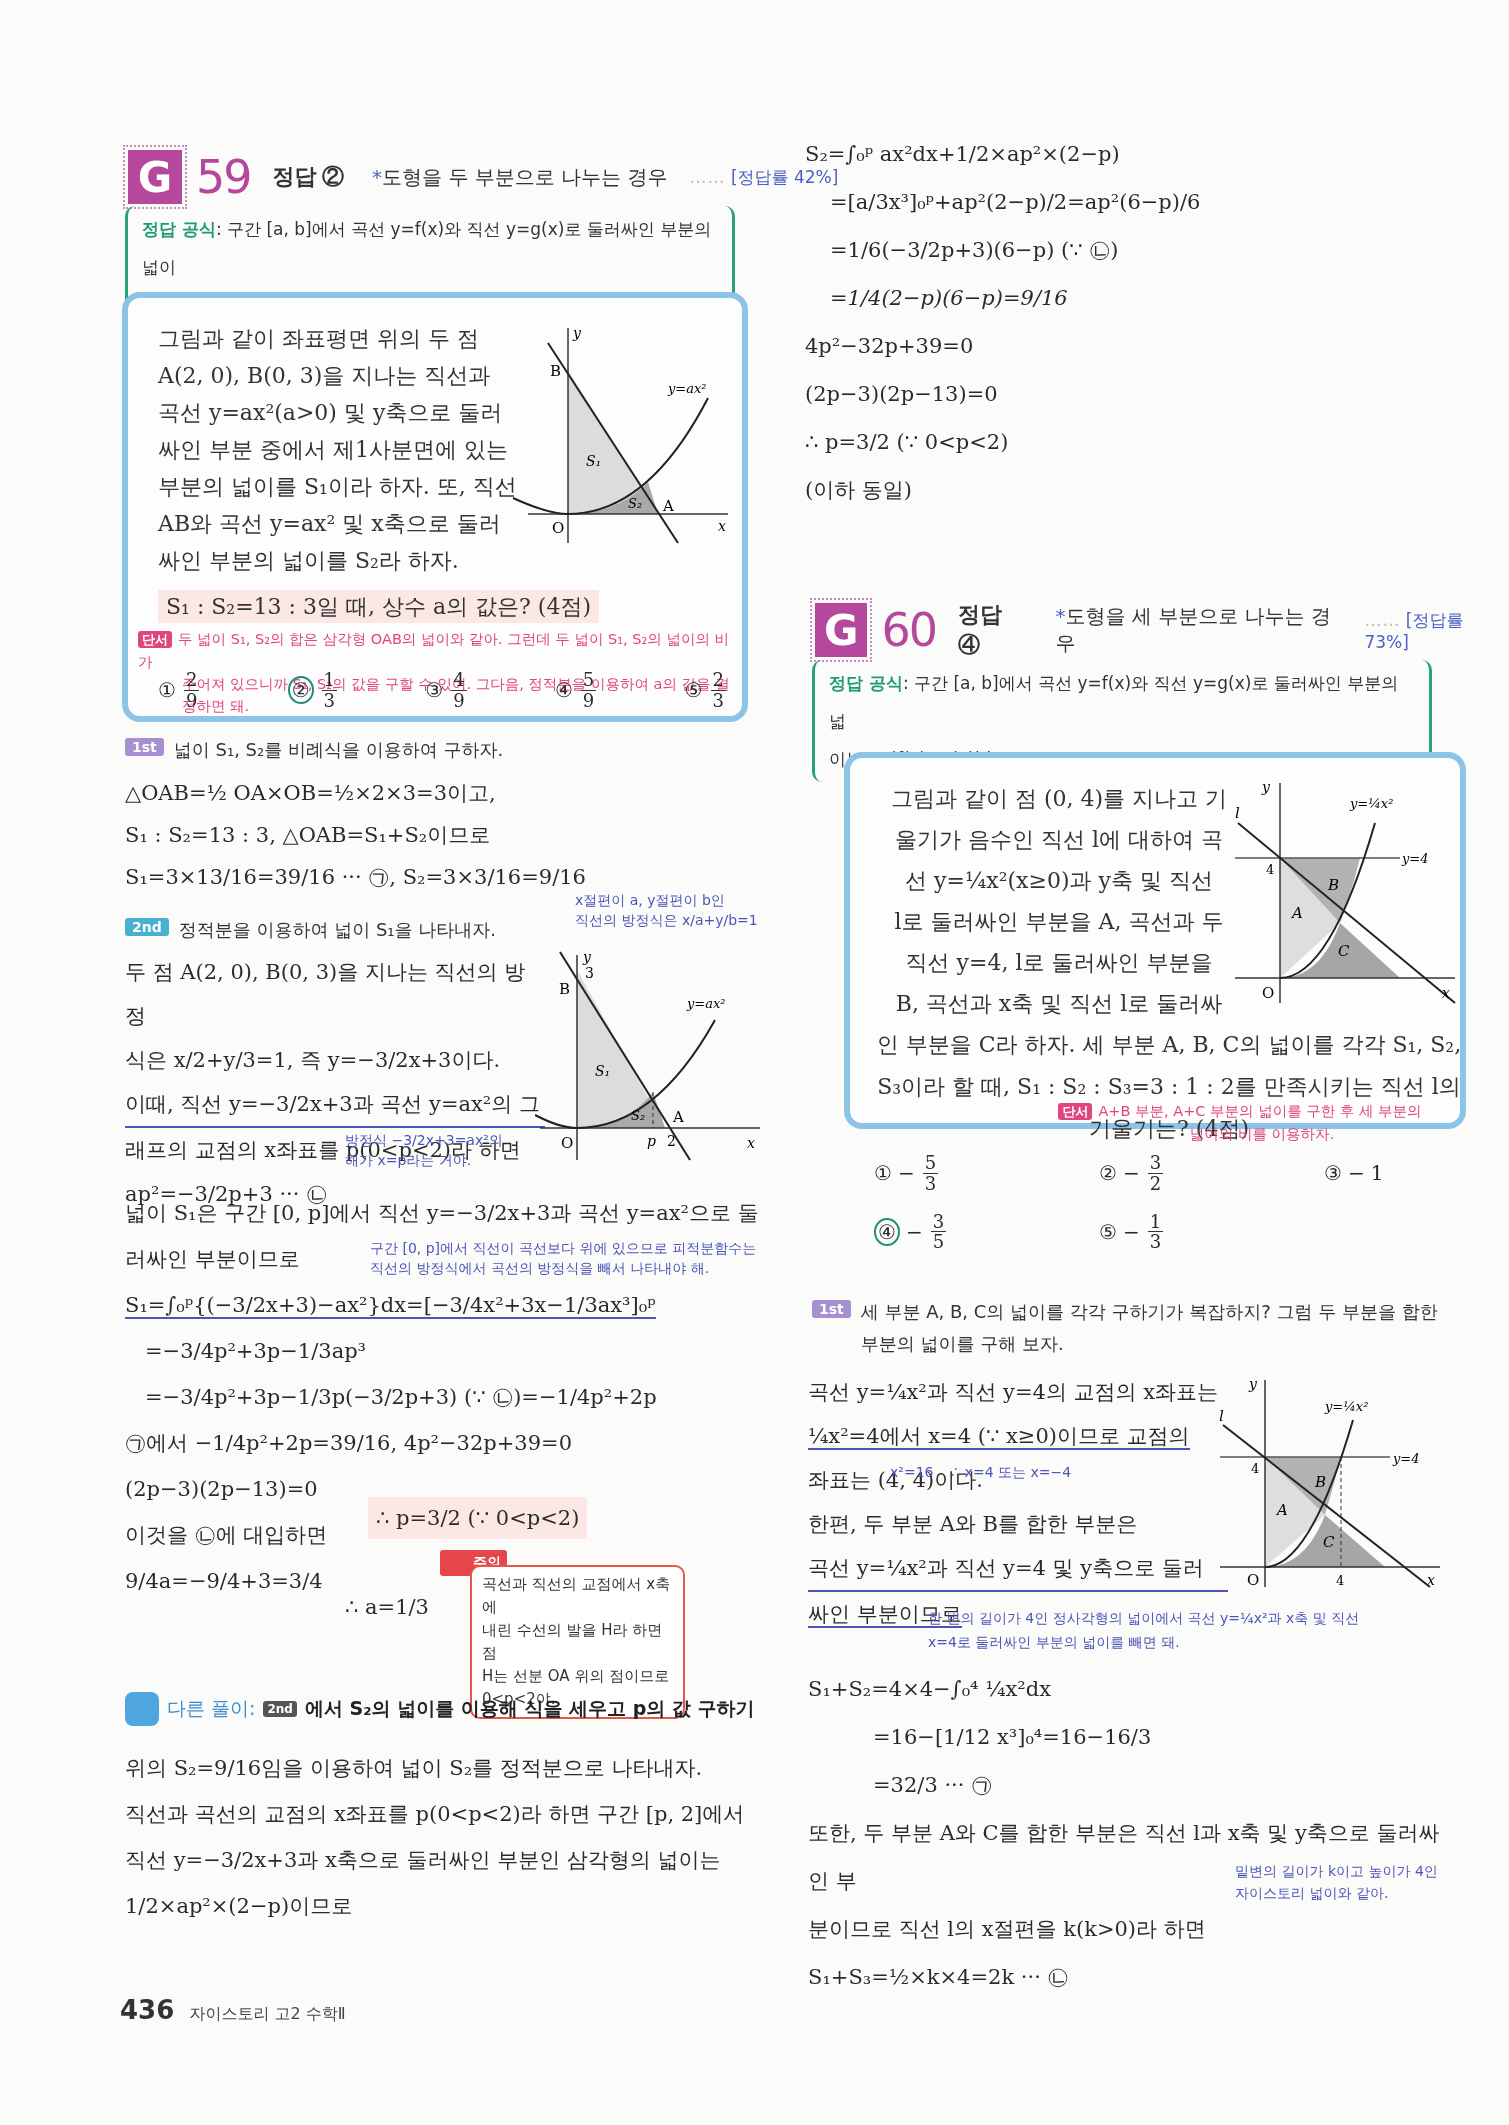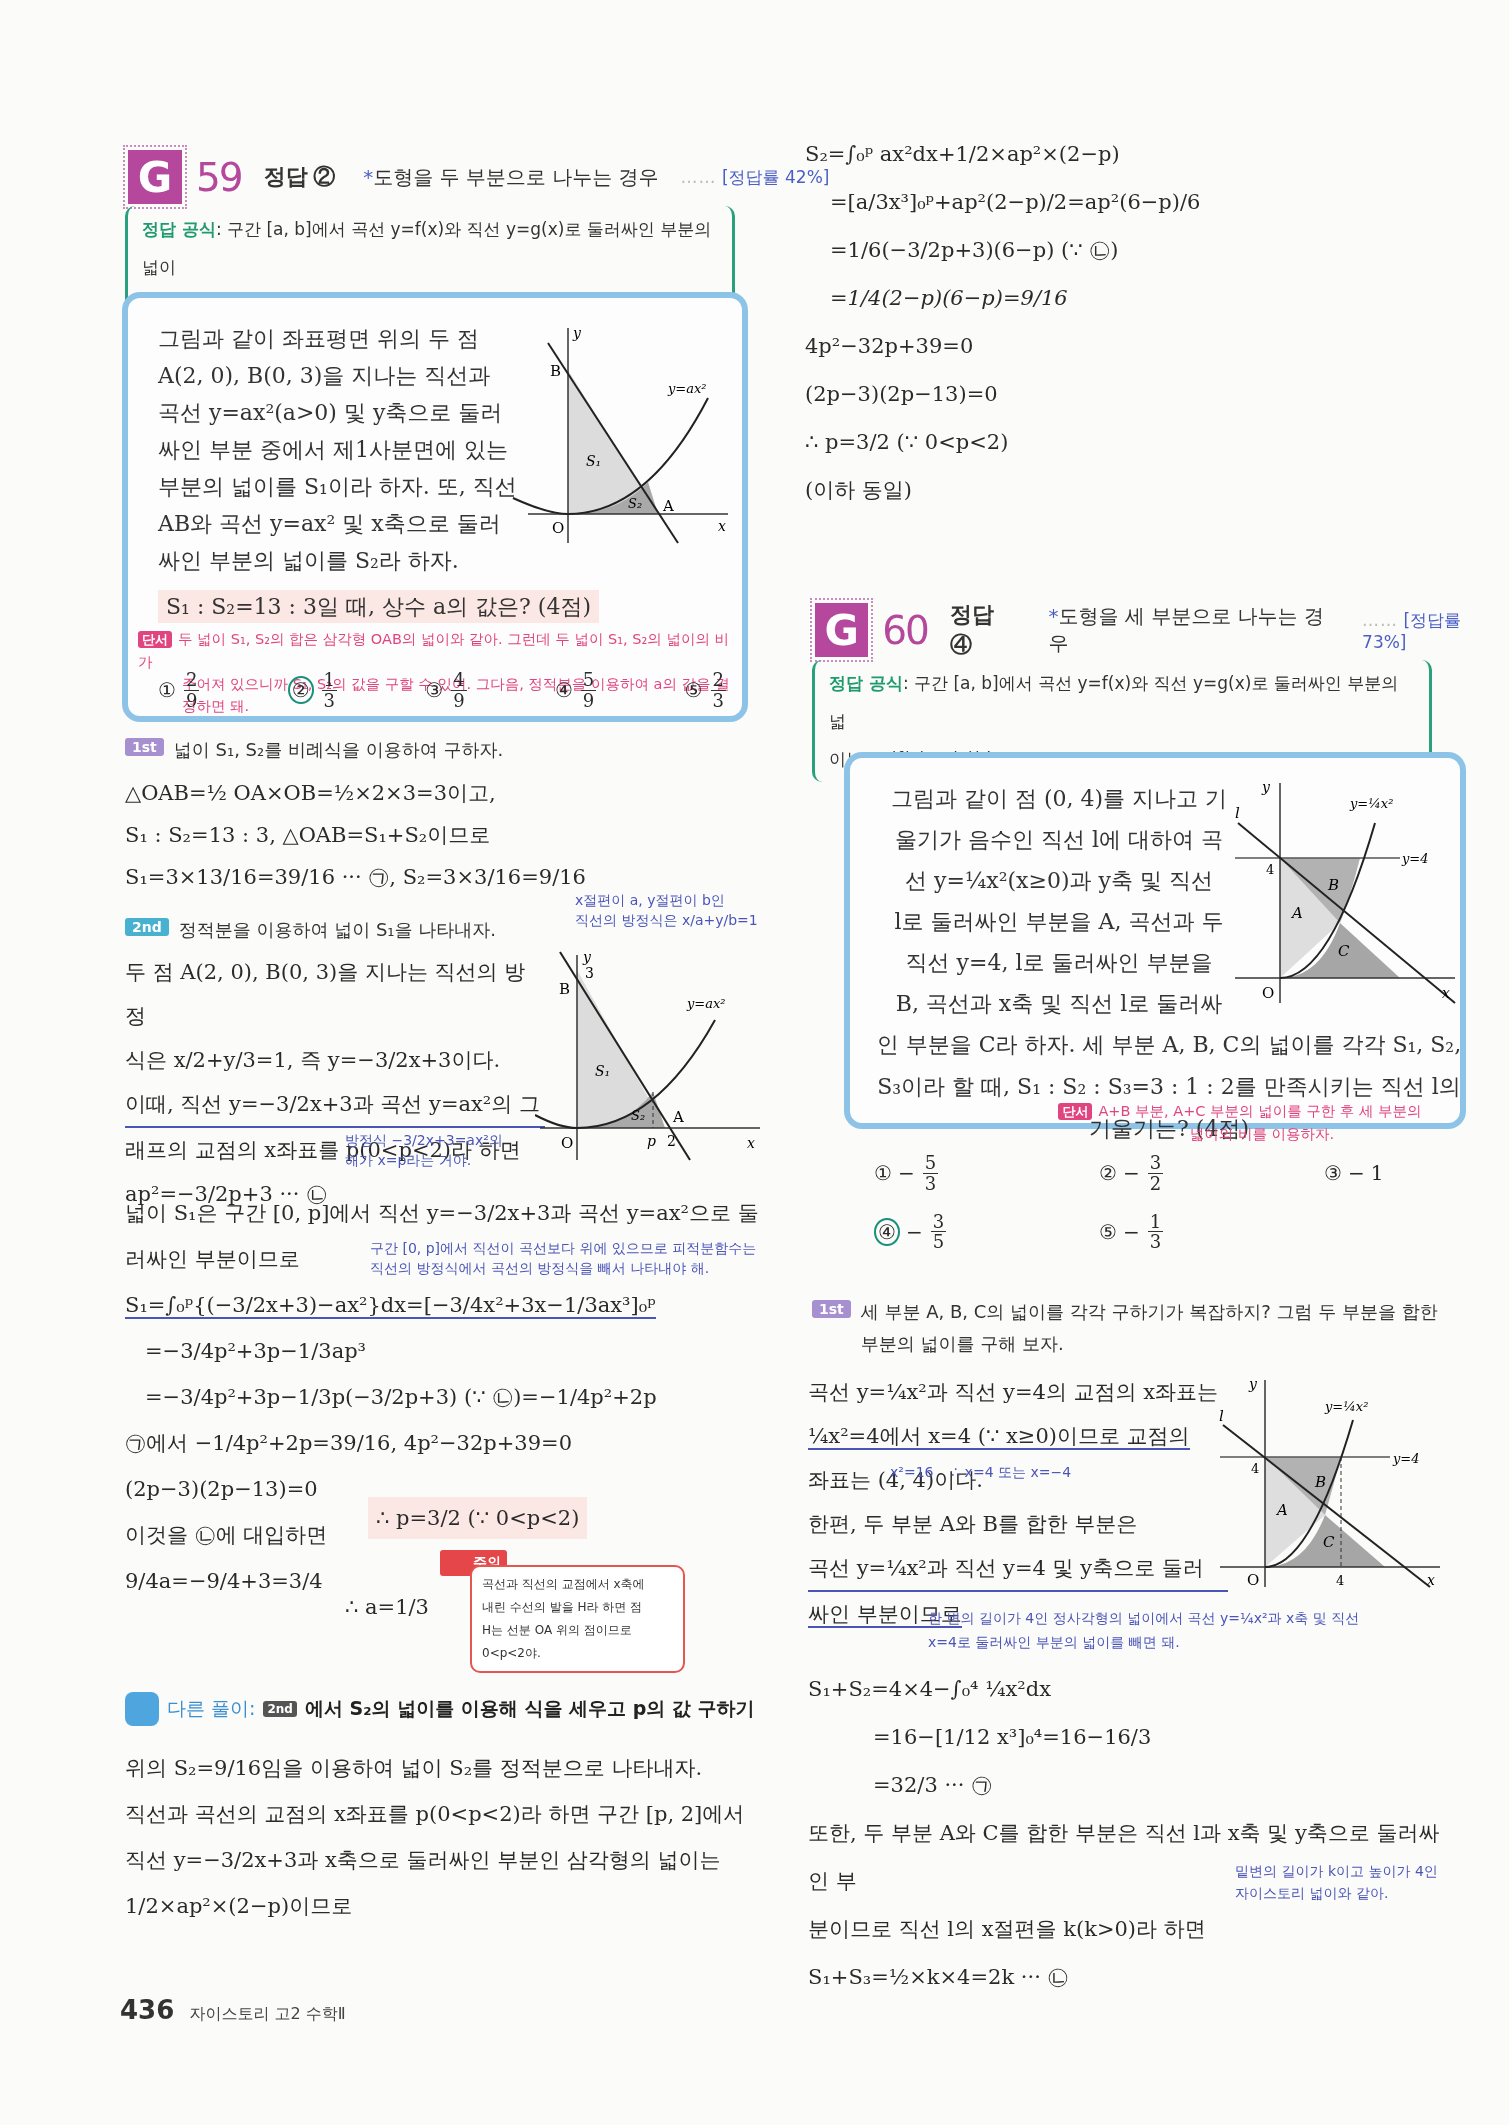--- a/index.html
+++ b/index.html
@@ -2,21 +2,21 @@
 <html><head>
 <meta charset="utf-8">
 <style>
   * { box-sizing: border-box; margin: 0; padding: 0; }
   html, body { width: 1509px; height: 2125px; background: #fbfbfa; }
   body { position: relative; font-family: "DejaVu Serif", "Liberation Serif", serif; color: #2a2a2a; overflow: hidden; }
   .abs { position: absolute; }
 
   .qhead { display: flex; align-items: center; gap: 14px; }
   .gbadge { width: 54px; height: 54px; background: #b5489c; color: #fff; font-family: "DejaVu Sans", sans-serif; font-weight: bold; font-size: 42px; display: flex; align-items: center; justify-content: center; outline: 2px dotted #c88cbf; outline-offset: 3px; }
-  .qnum { font-family: "DejaVu Sans", sans-serif; font-size: 39px; color: #b5489c; letter-spacing: -2px; }
+  .qnum { font-family: "DejaVu Sans", sans-serif; font-size: 46px; color: #b5489c; letter-spacing: -2px; }
   .anslabel { font-family: Liberation Serif, serif; font-size: 22px; font-weight: bold; color: #333; margin-left: 8px; }
   .topic { font-family: "DejaVu Sans", sans-serif; font-size: 20px; color: #333; margin-left: 14px; }
   .topic .star { color: #4a5fc4; }
   .rate { font-family: "DejaVu Sans", sans-serif; font-size: 17px; color: #4a5fc4; margin-left: 8px; }
   .rate .dots { color: #bbb; letter-spacing: 1px; }
 
   .formula { border-left: 3px solid #2aa17d; border-right: 3px solid #2aa17d; border-radius: 10px; padding: 4px 14px; font-family: "DejaVu Sans", sans-serif; font-size: 17px; line-height: 38px; color: #333; }
   .formula .hl { color: #1f9b6f; font-weight: bold; }
 
   .problem { border: 6px solid #8ec3e8; border-radius: 18px; background: #fdfdfd; }
@@ -32,21 +32,21 @@
   .step { font-family: "DejaVu Sans", sans-serif; font-size: 18px; color: #333; display: flex; align-items: flex-start; gap: 10px; }
   .step .badge { color: #fff; font-weight: bold; font-size: 14px; padding: 1px 7px; border-radius: 3px; }
   .b1st { background: #a790cf; }
   .b2nd { background: #48b1cf; }
 
   .sol { font-size: 21px; line-height: 34px; color: #2a2a2a; }
   .note { font-family: "DejaVu Sans", sans-serif; font-size: 14px; color: #4b55b8; line-height: 20px; }
   .ul { border-bottom: 2px solid #4b55b8; }
   .pinkbg { background: #fbe7e3; padding: 4px 8px; }
 
-  .caution { border: 2px solid #e5564f; border-radius: 10px; background: #fff; font-family: "DejaVu Sans", sans-serif; font-size: 12px; line-height: 23px; padding: 6px 10px; color: #333; }
+  .caution { border: 2px solid #e5564f; border-radius: 10px; background: #fff; font-family: "DejaVu Sans", sans-serif; font-size: 15px; line-height: 23px; padding: 6px 10px; color: #333; }
   .cautiontag { background: #e5464a; color: #fff; font-family: "DejaVu Sans", sans-serif; font-weight: bold; font-size: 14px; padding: 4px 6px; border-radius: 3px; }
 
   .alt { font-family: "DejaVu Sans", sans-serif; font-size: 19px; display: flex; align-items: center; gap: 8px; }
   .alt .icon { width: 34px; height: 34px; background: #4fa6df; border-radius: 8px; }
   .alt .lbl { color: #3a8fd0; }
   .alt .b2 { background: #555; color: #fff; font-size: 12px; padding: 1px 4px; border-radius: 3px; font-weight: bold; }
   .alt .bold { font-weight: bold; color: #222; }
 
   .footer { font-family: "DejaVu Sans", sans-serif; }
   .footer .pg { font-size: 26px; font-weight: bold; color: #333; }

